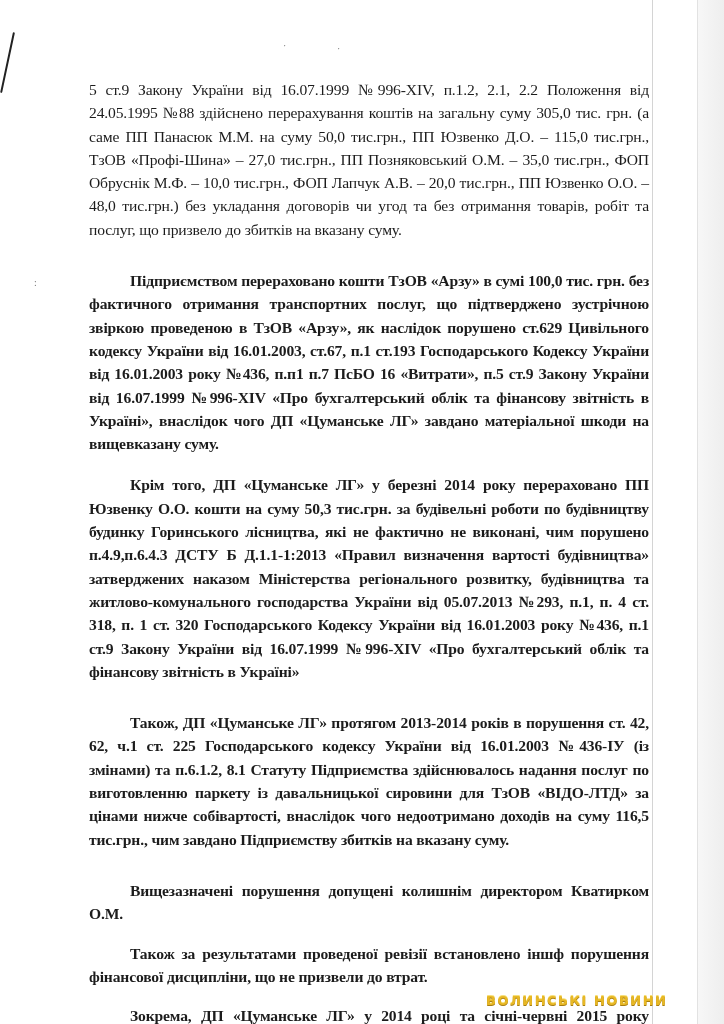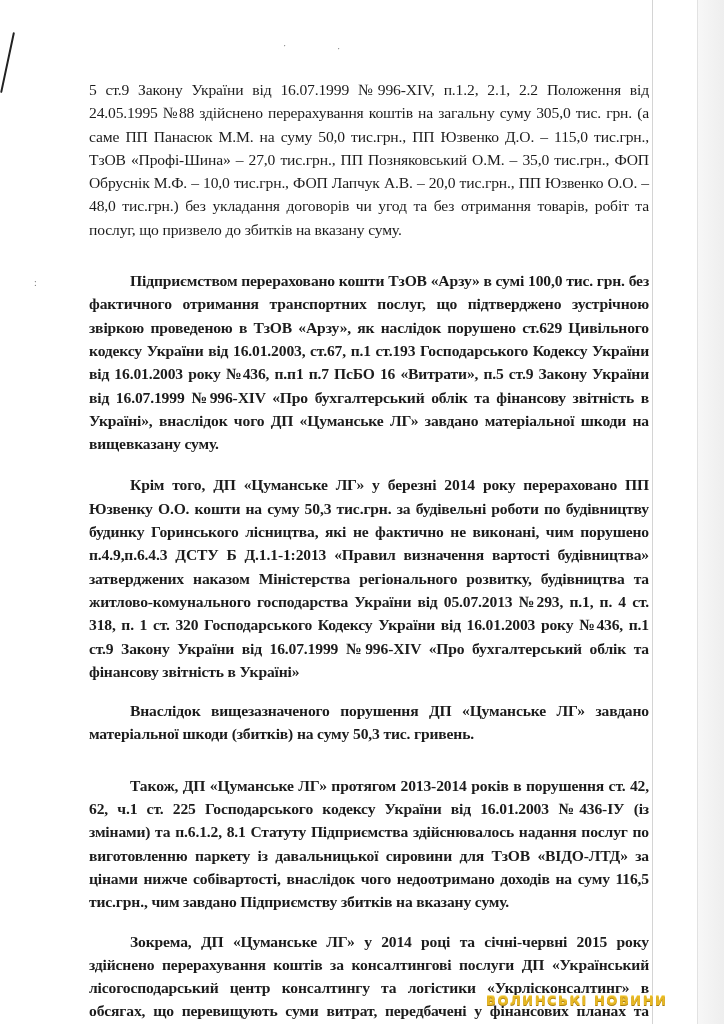--- a/index.html
+++ b/index.html
@@ -51,18 +51,19 @@
 <div class="fold-line"></div>
 <div class="margin-mark"></div>
 <span class="dot" style="left:283px;top:40px;">·</span>
 <span class="dot" style="left:337px;top:43px;">·</span>
 <span class="dot" style="left:34px;top:277px;">:</span>
 
 <div class="content">
   <p>5 ст.9 Закону України від 16.07.1999 №996-XIV, п.1.2, 2.1, 2.2 Положення від 24.05.1995 №88 здійснено перерахування коштів на загальну суму 305,0 тис. грн. (а саме ПП Панасюк М.М. на суму 50,0 тис.грн., ПП Юзвенко Д.О. – 115,0 тис.грн., ТзОВ «Профі-Шина» – 27,0 тис.грн., ПП Позняковський О.М. – 35,0 тис.грн., ФОП Обруснік М.Ф. – 10,0 тис.грн., ФОП Лапчук А.В. – 20,0 тис.грн., ПП Юзвенко О.О. – 48,0 тис.грн.) без укладання договорів чи угод та без отримання товарів, робіт та послуг, що призвело до збитків на вказану суму.</p>
   <p class="indent gap-l">Підприємством перераховано кошти ТзОВ «Арзу» в сумі 100,0 тис. грн. без фактичного отримання транспортних послуг, що підтверджено зустрічною звіркою проведеною в ТзОВ «Арзу», як наслідок порушено ст.629 Цивільного кодексу України від 16.01.2003, ст.67, п.1 ст.193 Господарського Кодексу України від 16.01.2003 року №436, п.п1 п.7 ПсБО 16 «Витрати», п.5 ст.9 Закону України від 16.07.1999 №996-XIV «Про бухгалтерський облік та фінансову звітність в Україні», внаслідок чого ДП «Цуманське ЛГ» завдано матеріальної шкоди на вищевказану суму.</p>
   <p class="indent gap-m">Крім того, ДП «Цуманське ЛГ» у березні 2014 року перераховано ПП Юзвенку О.О. кошти на суму 50,3 тис.грн. за будівельні роботи по будівництву будинку Горинського лісництва, які не фактично не виконані, чим порушено п.4.9,п.6.4.3 ДСТУ Б Д.1.1-1:2013 «Правил визначення вартості будівництва» затверджених наказом Міністерства регіонального розвитку, будівництва та житлово-комунального господарства України від 05.07.2013 №293, п.1, п. 4 ст. 318, п. 1 ст. 320 Господарського Кодексу України від 16.01.2003 року №436, п.1 ст.9 Закону України від 16.07.1999 №996-XIV «Про бухгалтерський облік та фінансову звітність в Україні»</p>
-  <p class="indent gap-xs">Внаслідок вищезазначеного порушення ДП «Цуманське ЛГ» завдано матеріальної шкоди (збитків) на суму 50,3 тис. гривень.</p>
   <p class="indent gap-l">Також, ДП «Цуманське ЛГ» протягом 2013-2014 років в порушення ст. 42, 62, ч.1 ст. 225 Господарського кодексу України від 16.01.2003 №436-ІУ (із змінами) та п.6.1.2, 8.1 Статуту Підприємства здійснювалось надання послуг по виготовленню паркету із давальницької сировини для ТзОВ «ВІДО-ЛТД» за цінами нижче собівартості, внаслідок чого недоотримано доходів на суму 116,5 тис.грн., чим завдано Підприємству збитків на вказану суму.</p>
+  <p class="indent gap-l">Вищезазначені порушення допущені колишнім директором Кватирком О.М.</p>
+  <p class="indent gap-s">Також за результатами проведеної ревізії встановлено іншф порушення фінансової дисципліни, що не призвели до втрат.</p>
   <p class="indent gap-xs">Зокрема, ДП «Цуманське ЛГ» у 2014 році та січні-червні 2015 року здійснено перерахування коштів за консалтингові послуги ДП «Український лісогосподарський центр консалтингу та логістики «Укрлісконсалтинг» в обсягах, що перевищують суми витрат, передбачені у фінансових планах та понад 1,5 відсотка обсягу чистого прибутку на суму 88,6 тис. грн., чим порушено підпункт 2) п.13. постанови Кабінету Міністрів України від</p>
 </div>
 
 <div class="watermark">ВОЛИНСЬКІ НОВИНИ</div>
 
 </body></html>

